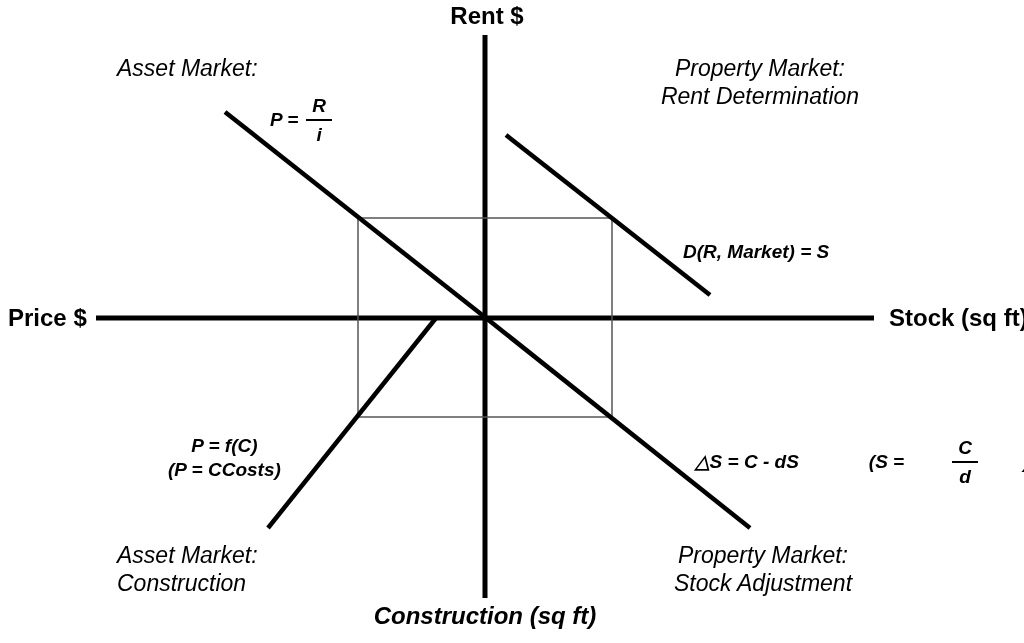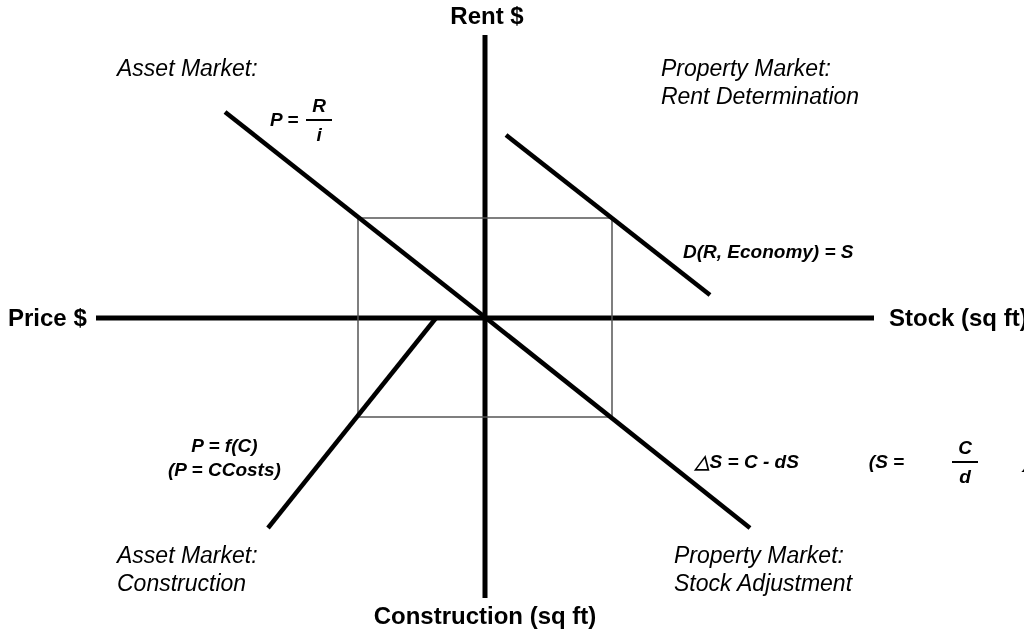--- a/index.html
+++ b/index.html
@@ -9,21 +9,21 @@
     height: 643px;
     background: #ffffff;
     font-family: "Liberation Sans", sans-serif;
     color: #000;
     overflow: hidden;
   }
   svg.lines { position: absolute; left: 0; top: 0; }
   .label { position: absolute; white-space: nowrap; }
   .axis-label { font-weight: 700; font-size: 24px; line-height: 28px; }
   .quad-title { font-weight: 400; font-style: italic; font-size: 23px; line-height: 28px; }
-  .centered { transform: translateX(-50%); }
+  .centered { transform: translateX(-50%); text-align: center; }
   .equation { font-style: italic; font-weight: 700; font-size: 19px; line-height: 24px; }
   .eq-flex { display: flex; align-items: center; }
   .fraction { display: inline-flex; flex-direction: column; align-items: center; line-height: 1; }
   .fraction .num { padding: 0 6px 4px; border-bottom: 2px solid #000; }
   .fraction .den { padding: 4px 6px 0; }
   .gap-l { margin-left: 30px; }
   .gap-s { margin-left: 8px; }
   .gap-xs { margin-left: 5px; }
 </style>
 </head>
@@ -43,38 +43,38 @@
     <line x1="486" y1="318" x2="750" y2="528" stroke="#000" stroke-width="4.5"></line>
 
     <line x1="506" y1="135" x2="710" y2="295" stroke="#000" stroke-width="4.5"></line>
 
     <line x1="436" y1="318" x2="268" y2="528" stroke="#000" stroke-width="4.5"></line>
   </svg>
 
   <div class="label axis-label centered" style="left:487px; top:2px;">Rent $</div>
   <div class="label axis-label" style="left:8px; top:304px;">Price $</div>
   <div class="label axis-label" style="left:889px; top:304px;">Stock (sq ft)</div>
-  <div class="label axis-label centered" style="left:485px; top:602px;">Construction (sq ft)</div>
+  <div class="label axis-label centered" style="left:485px; top:602px;font-style:italic;">Construction (sq ft)</div>
 
   <div class="label quad-title" style="left:117px; top:54px;">
     <div>Asset Market:</div>
   </div>
   <div class="label equation eq-flex" style="left:270px; top:96px;">
     <span>P =</span>
     <span class="fraction gap-s">
       <span class="num">R</span>
       <span class="den">i</span>
     </span>
   </div>
 
   <div class="label quad-title centered" style="left:760px; top:54px;">
     <div>Property Market:</div>
     <div>Rent Determination</div>
   </div>
-  <div class="label equation" style="left:683px; top:240px;">D(R, Economy) = S</div>
+  <div class="label equation" style="left:683px; top:240px;">D(R, Market) = S</div>
 
   <div class="label equation" style="left:168px; top:434px;text-align:center;">
     <div>P = f(C)</div>
     <div>(P = CCosts)</div>
   </div>
   <div class="label quad-title" style="left:117px; top:541px;">
     <div>Asset Market:</div>
     <div>Construction</div>
   </div>
 

